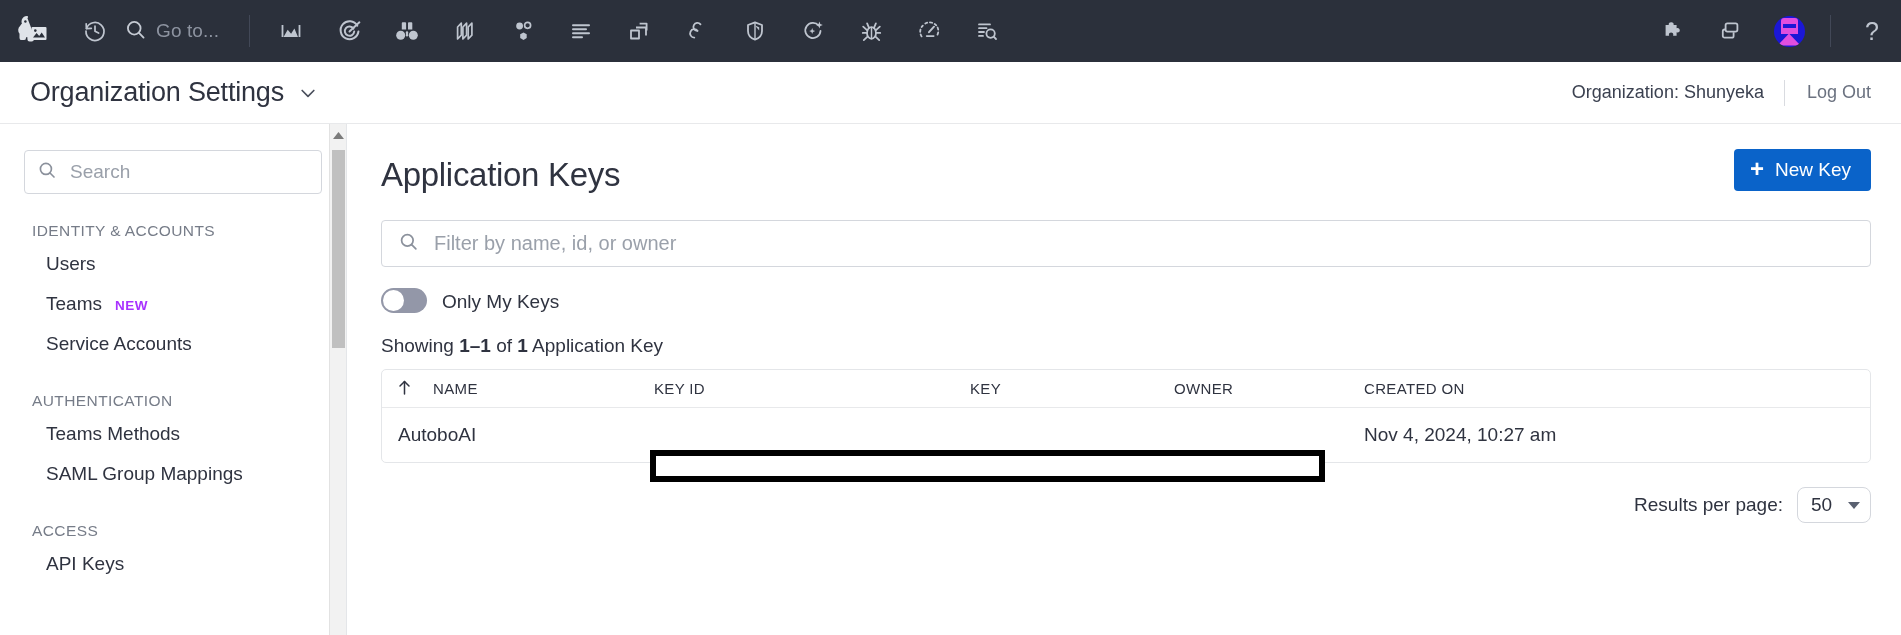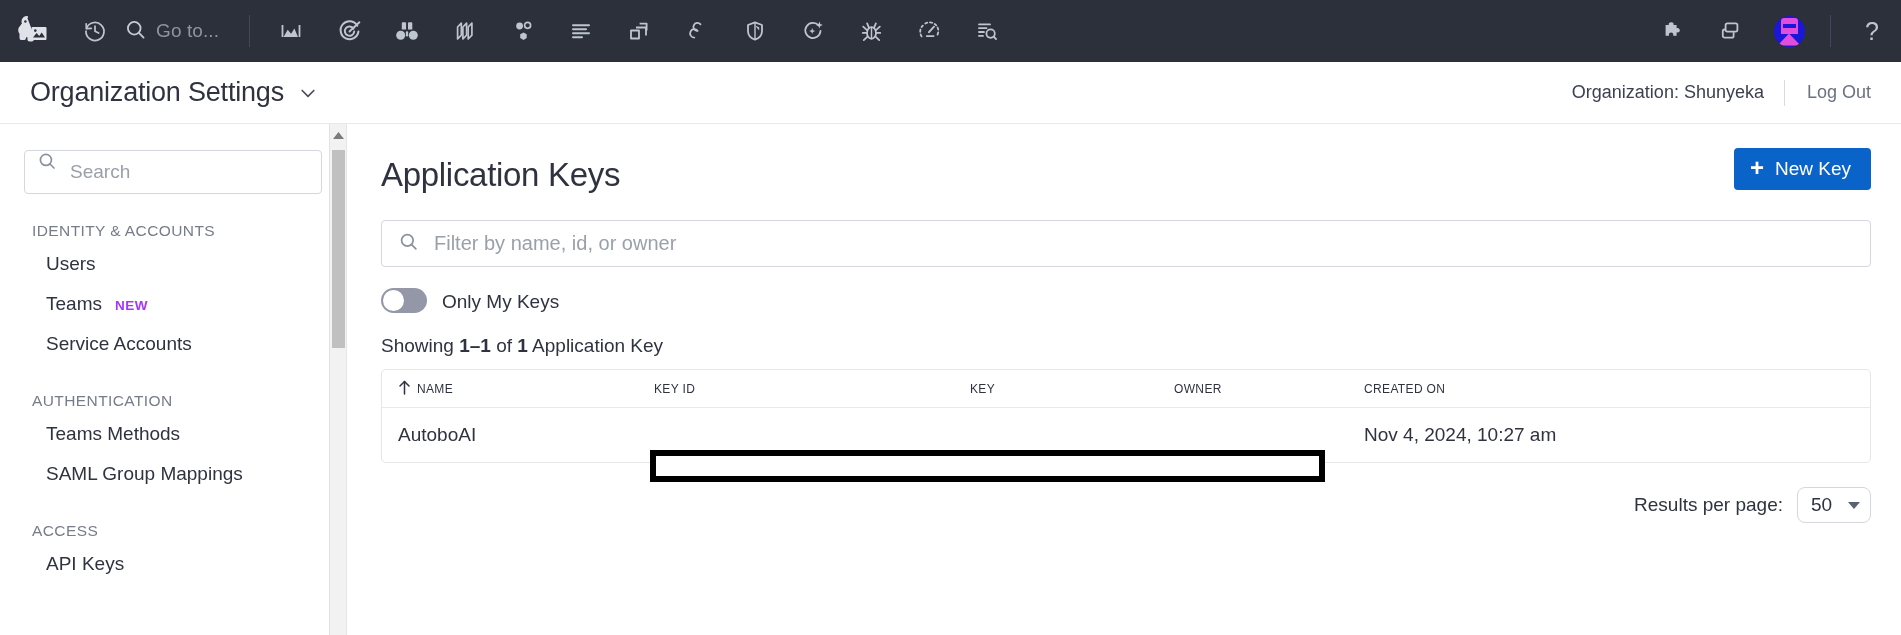--- a/index.html
+++ b/index.html
@@ -133,21 +133,21 @@
     border-right: 1px solid #e4e6e9;
     position: relative;
     padding-top: 26px;
     overflow: hidden;
   }
   .search-box {
     margin: 0 24px 12px 24px;
     height: 44px;
     border: 1px solid #d4d7dd;
     border-radius: 4px;
-    display: flex; 
+    display: flex; align-items: center;
     padding: 0 12px;
     gap: 11px;
     background: #fff;
   }
   .search-box input {
     border: none; outline: none;
     font-size: 19px;
     color: #2f3340;
     width: 100%;
     background: transparent;
@@ -198,21 +198,21 @@
   }
 
   
   .main {
     flex: 1 1 auto;
     padding: 24px 30px 0 34px;
     background: #fff;
     position: relative;
     overflow: hidden;
   }
-  .main-head { display: flex; align-items: flex-start; }
+  .main-head { display: flex; align-items: flex-end; }
   .page-title {
     font-size: 33px;
     color: #2f3340;
     font-weight: 400;
     letter-spacing: -.3px;
     margin: 10px 0 0 0;
     line-height: 1;
   }
   .new-key-btn {
     margin-left: auto;
@@ -284,25 +284,25 @@
     background: #fff;
     overflow: hidden;
   }
   .thead, .trow { display: flex; align-items: center; }
   .thead {
     height: 38px;
     border-bottom: 1px solid #e8e9eb;
     padding: 0 0 0 0;
   }
   .th {
-    font-size: 12px;
+    font-size: 15px;
     letter-spacing: .35px;
     color: #2f3340;
     font-weight: 400;
-    display: flex; align-items: center; gap: 6px;
+    display: flex; align-items: center; gap: 22px;
     cursor: pointer;
   }
   .trow { height: 54px; }
   .td {
     font-size: 19px;
     color: #2f3340;
   }
   .col-name { flex: 0 0 272px; padding-left: 16px; }
   .col-keyid { flex: 0 0 316px; }
   .col-key { flex: 0 0 204px; }

